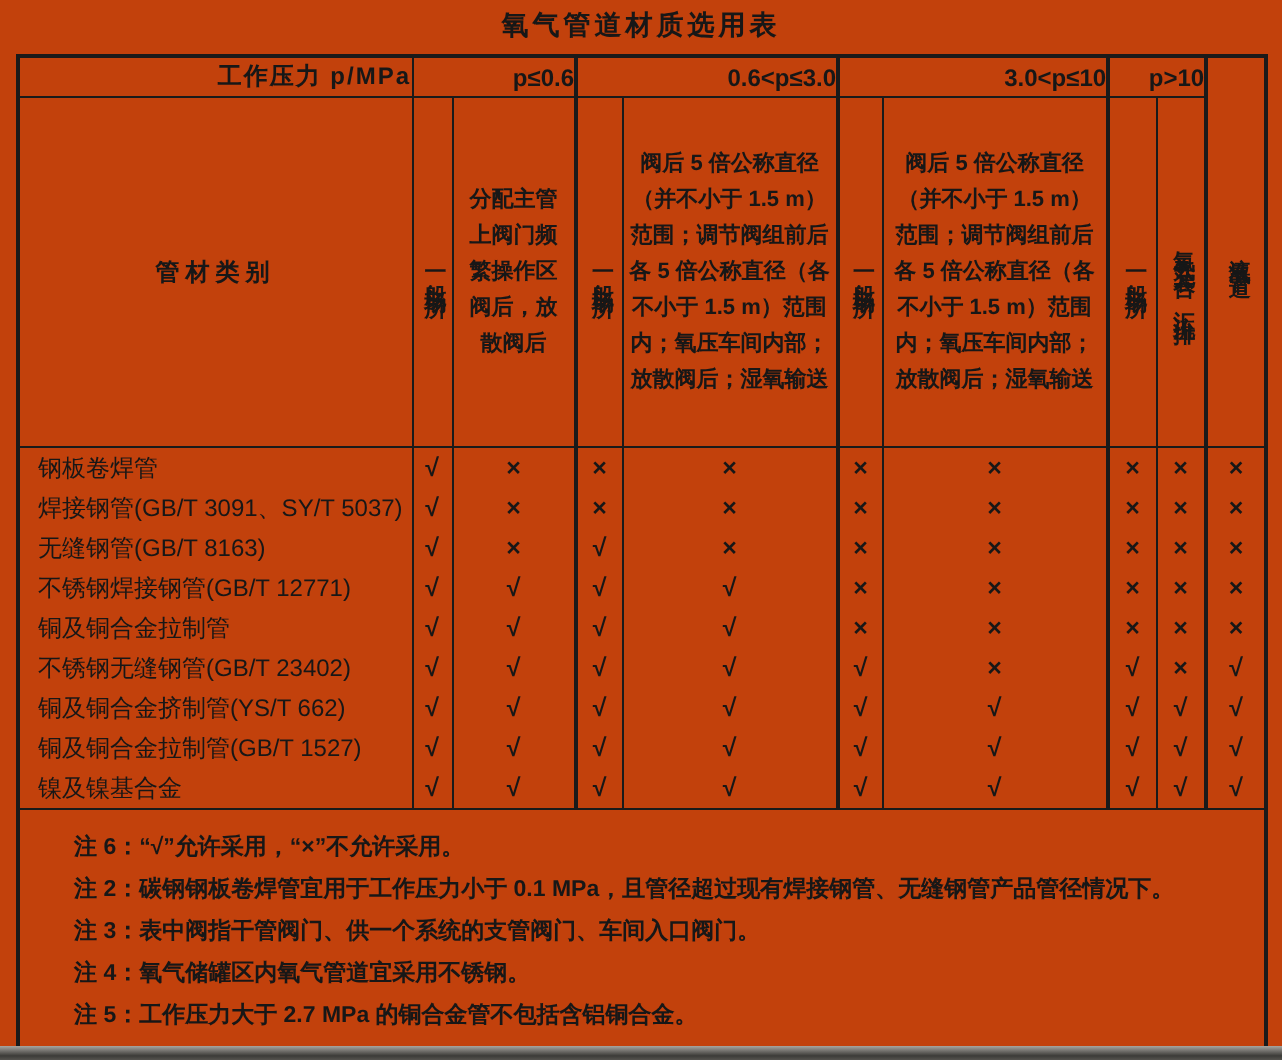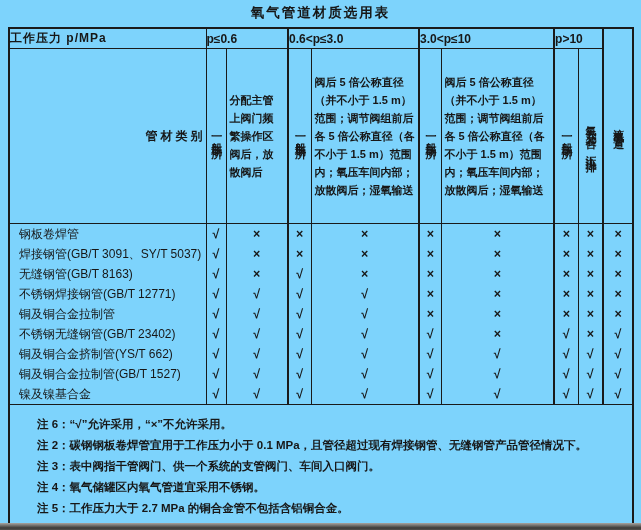--- a/index.html
+++ b/index.html
@@ -1,45 +1,45 @@
 <!DOCTYPE html>
 <html><head>
 <meta charset="utf-8">
 <style>
   html,body { margin:0; padding:0; }
   .page {
     position:relative; width:641px; height:530px;
-    background:#7dd3fc; color:#171717; overflow:hidden;
+    background:#c2410c; color:#171717; overflow:hidden;
     font-family:"Liberation Sans","DejaVu Sans",sans-serif;
   }
   .title {
     position:absolute; top:4px; left:0; width:100%;
     text-align:center; font-size:13.5px; font-weight:bold; letter-spacing:2px;
   }
   table.main {
     position:absolute; left:8px; top:27px; width:624px;
     border-collapse:collapse; table-layout:fixed;
     border:2px solid #1a1a1a;
   }
   th, td { border:1px solid #1a1a1a; padding:0; font-weight:bold; color:#171717; }
   .grpl { border-left-width:2px; }
   
-  tr.hrow1 th { height:19px; font-size:12px; text-align:left; vertical-align:middle; }
+  tr.hrow1 th { height:19px; font-size:12px; text-align:right; vertical-align:middle; }
   th.corner { letter-spacing:1px; }
   
   tr.hrow2 th { height:170px; vertical-align:middle; }
-  th.mat-hdr { font-size:12px; text-align:right; letter-spacing:3px; }
+  th.mat-hdr { font-size:12px; text-align:center; letter-spacing:3px; }
   .vcell { vertical-align:middle; }
   .vtext {
     display:block; width:max-content; margin:0 auto;
     writing-mode:vertical-rl; text-orientation:upright;
     font-size:11px; line-height:1.05; letter-spacing:3px; font-weight:bold;
   }
   th.ltx, th.mtx {
-    font-size:11px; line-height:18px; text-align:left;
+    font-size:11px; line-height:18px; text-align:center;
     vertical-align:middle; padding:2px 3px; font-weight:bold;
   }
   
   tr.data-row th, tr.data-row td { border-top:0; border-bottom:0; height:20px; }
   th.mat {
     text-align:left; padding-left:9px; font-size:12px;
     white-space:nowrap; overflow:hidden; font-weight:normal;
   }
   td.sym { text-align:center; font-size:12.5px; }
   

